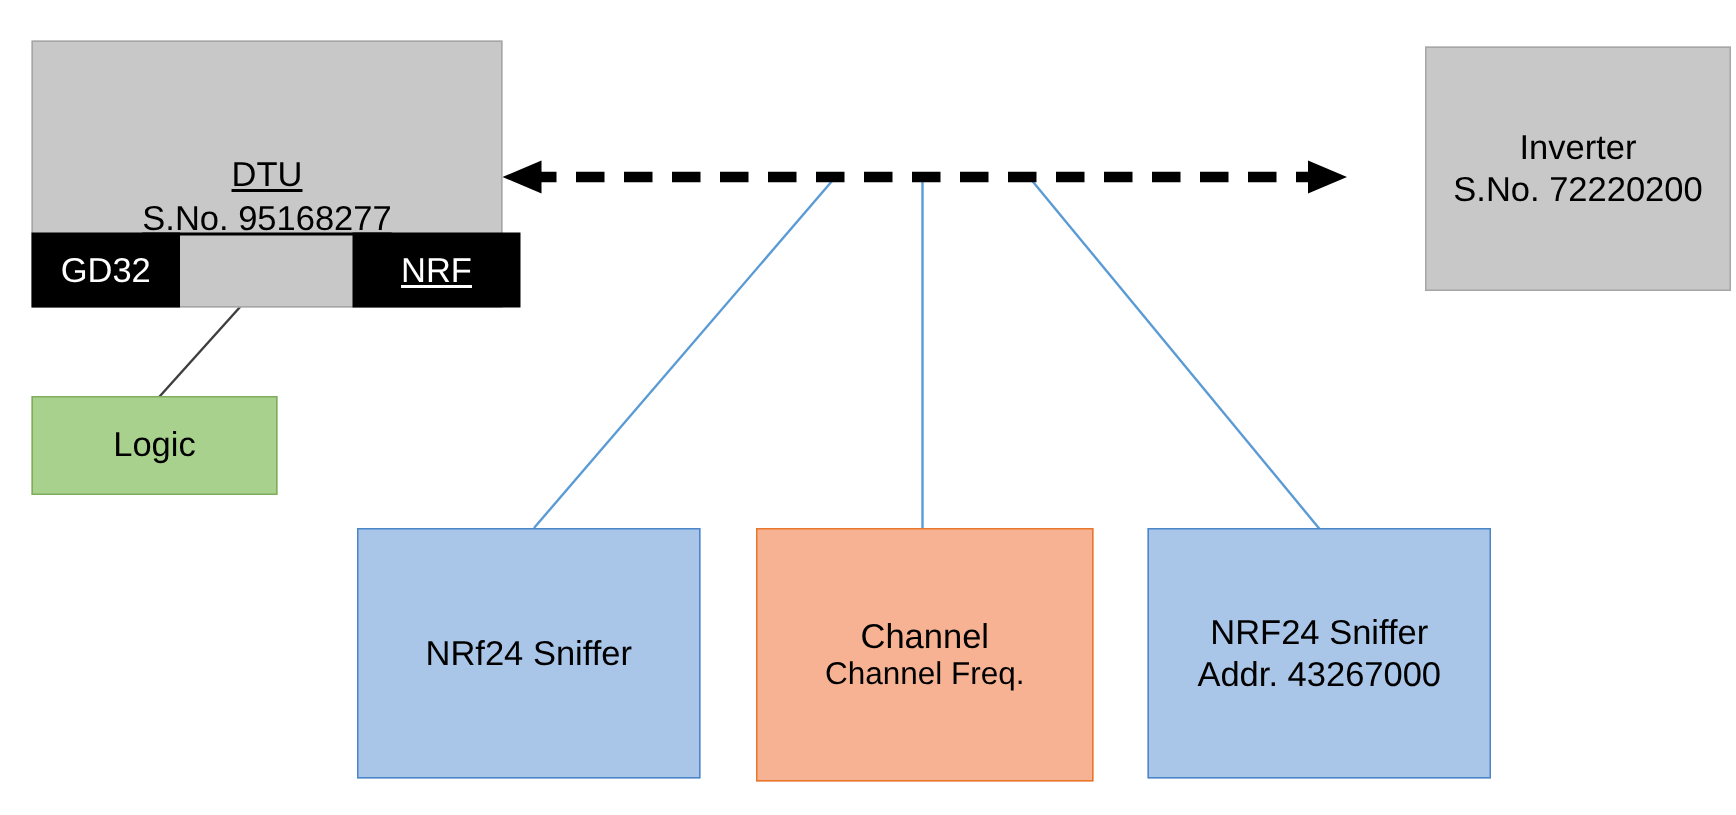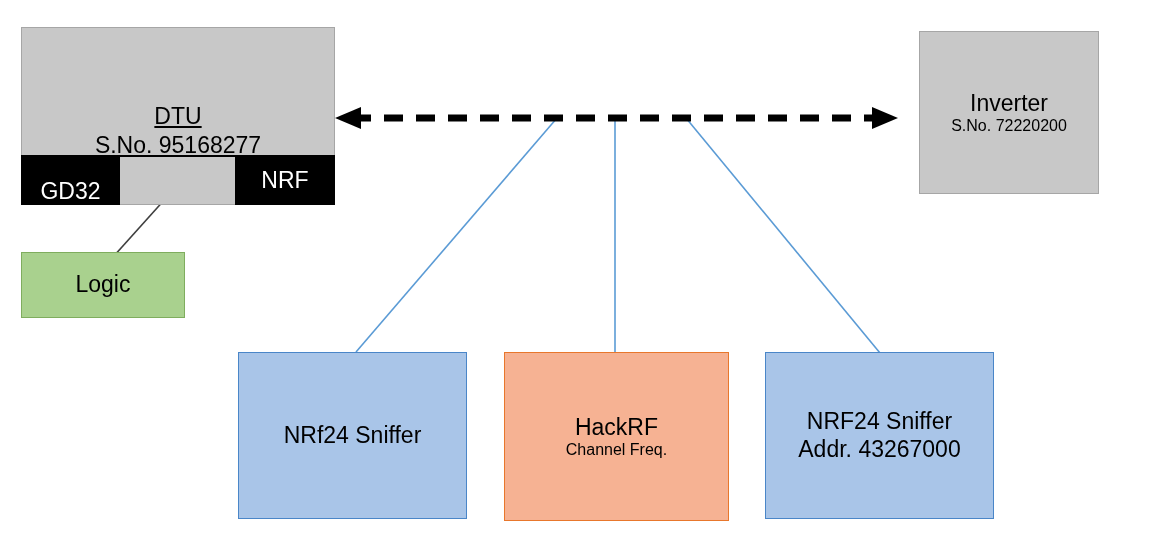--- a/index.html
+++ b/index.html
@@ -38,62 +38,62 @@
   #dtu-label {
     position: absolute;
     left: 0; right: 0;
     top: 74px;
     text-align: center;
     font-size: 23px;
     line-height: 1.28;
     color: #000;
     text-decoration: underline;
   }
-  #inverter-box { left: 919px; top: 31px; width: 180px; height: 163px; }
+  #inverter-box { left: 950px; top: 31px; width: 204px; height: 163px; }
   .inv-line1 { font-size: 23px; }
-  .inv-line2 { font-size: 16px; }
+  .inv-line2 { font-size: 23px; }
 
   
   .black-box {
     position: absolute;
     background: #000000;
     color: #ffffff;
     display: flex;
     align-items: center;
     justify-content: center;
     font-size: 23px;
     box-sizing: border-box;
   }
-  #gd32-box { left: 21px;  top: 155px; width: 99px;  height: 50px; align-items: flex-end; }
-  #nrf-box  { left: 235px; top: 155px; width: 100px; height: 50px; }
+  #gd32-box { left: 21px;  top: 155px; width: 99px;  height: 50px; }
+  #nrf-box  { left: 235px; top: 155px; width: 112px; height: 50px; text-decoration: underline; }
 
   
   #logic-box {
-    left: 21px; top: 252px; width: 164px; height: 66px;
+    left: 21px; top: 264px; width: 164px; height: 66px;
     background: #a9d18e;
     border: 1px solid #7fad5e;
     font-size: 23px;
   }
 
   
   .blue-box {
     background: #a9c5e8;
     border: 1px solid #4a86c8;
   }
   .orange-box {
     background: #f6b293;
     border: 1px solid #e8772c;
   }
   #sniffer-left  { left: 238px; top: 352px; width: 229px; height: 167px; }
   #hackrf-box    { left: 504px; top: 352px; width: 225px; height: 169px; }
   #sniffer-right { left: 765px; top: 352px; width: 229px; height: 167px; }
 
   .bx-title   { font-size: 23px; }
   .bx-sub     { font-size: 23px; }
-  .bx-small   { font-size: 16px; text-align: center; }
+  .bx-small   { font-size: 21px; text-align: center; }
 
   
   #wires {
     position: absolute;
     left: 0; top: 0;
     width: 1157px; height: 543px;
     pointer-events: none;
   }
 </style>
 </head>
@@ -146,21 +146,21 @@
   <div class="box grey-box" id="inverter-box">
     <span class="inv-line1">Inverter</span>
     <span class="inv-line2">S.No. 72220200</span>
   </div>
 
   <div class="box blue-box" id="sniffer-left">
     <span class="bx-title">NRf24 Sniffer</span>
   </div>
 
   <div class="box orange-box" id="hackrf-box">
-    <span class="bx-title">HackRF</span>
+    <span class="bx-title">Channel</span>
     <span class="bx-small">Channel Freq.</span>
   </div>
 
   <div class="box blue-box" id="sniffer-right">
     <span class="bx-title">NRF24 Sniffer</span>
     <span class="bx-sub">Addr. 43267000</span>
   </div>
 
 </div>
 

